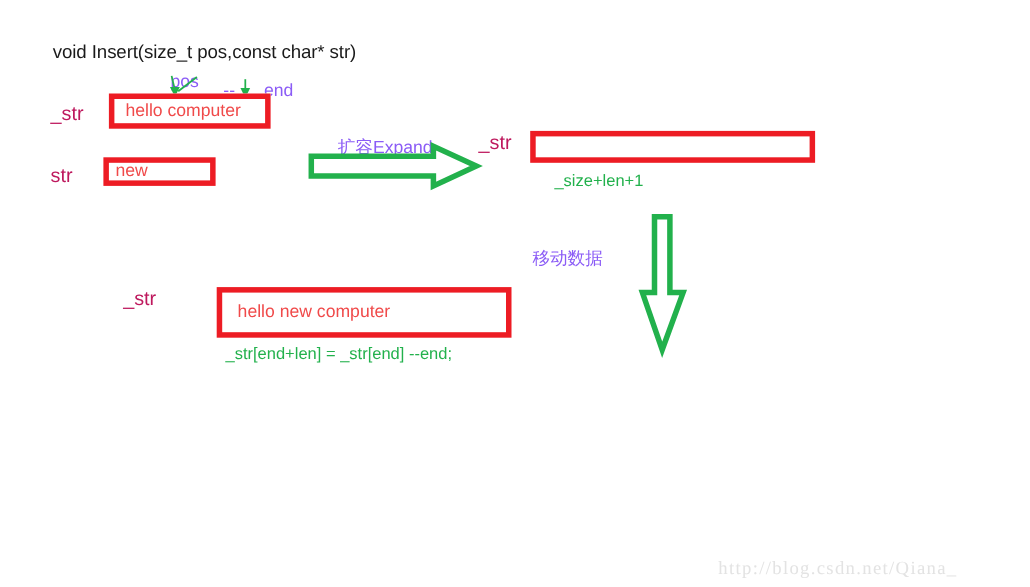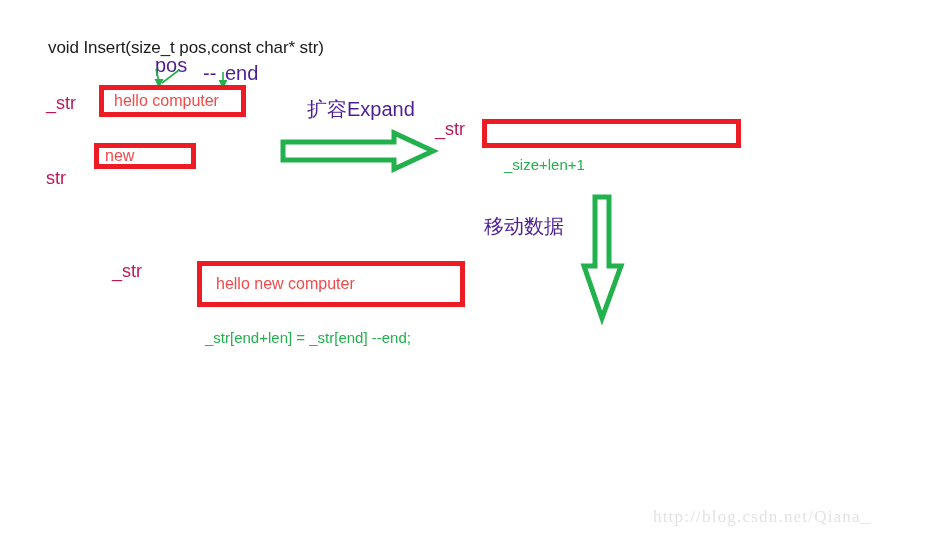--- a/index.html
+++ b/index.html
@@ -23,23 +23,24 @@
     color: #1a1a1a;
     white-space: nowrap;
     letter-spacing: -0.1px;
   }
   .label-dark {
     font-size: 18px;
     color: #be185d;
     white-space: nowrap;
   }
   .green-text {
-    font-size: 20px;
-    color: #4c1d95;
+    font-size: 16px;
+    color: #8b5cf6;
     white-space: nowrap;
+    margin-top: 12px;
   }
   .green-text-sm {
     font-size: 15px;
     color: #22b14c;
     white-space: nowrap;
   }
 
   
   .redbox {
     border: 5px solid #ed1c24;
@@ -78,42 +79,42 @@
 
   <div class="abs" style="left:140px; top:68px;">
     <svg width="100" height="24" viewBox="0 0 100 24">
       <path d="M16 1 L19 14" stroke="#22b14c" stroke-width="1.6" fill="none"></path>
       <path d="M39 2 L22 15" stroke="#22b14c" stroke-width="1.6" fill="none"></path>
       <path d="M19 20 L14.5 11 L23.5 11 Z" fill="#22b14c"></path>
     </svg>
   </div>
 
   <div class="abs green-text" style="left:203px; top:62px;">--</div>
-  <div class="abs green-text" style="left:225px; top:62px;">end</div>
+  <div class="abs green-text" style="left:240px; top:62px;">end</div>
 
   <div class="abs" style="left:212px; top:72px;">
     <svg width="30" height="20" viewBox="0 0 30 20">
       <path d="M11 0 L11 10" stroke="#22b14c" stroke-width="1.6" fill="none"></path>
       <path d="M11 17 L6.6 8 L15.4 8 Z" fill="#22b14c"></path>
     </svg>
   </div>
 
   <div class="abs label-dark" style="left:46px; top:93px;">_str</div>
 
   <div class="abs redbox" style="left:99px; top:85px; width:147px; height:32px;">
     <span class="inner">hello computer</span>
   </div>
 
-  <div class="abs label-dark" style="left:46px; top:149px;margin-top:19px;">str</div>
+  <div class="abs label-dark" style="left:46px; top:149px;">str</div>
 
   <div class="abs redbox" style="left:94px; top:143px; width:102px; height:26px;">
     <span class="inner" style="left:6px;">new</span>
   </div>
 
-  <div class="abs green-text" style="left:307px; top:96px;text-align:center;">扩容Expand</div>
+  <div class="abs green-text" style="left:307px; top:112px;text-align:center;">扩容Expand</div>
 
   <div class="abs" style="left:281px; top:131px;">
     <svg width="156" height="40" viewBox="0 0 156 40">
       <path d="M2 11 L113 11 L113 2 L152 20 L113 38 L113 29 L2 29 Z" fill="#ffffff" stroke="#22b14c" stroke-width="5" stroke-linejoin="miter"></path>
     </svg>
   </div>
 
   <div class="abs label-dark" style="left:435px; top:119px;">_str</div>
 
   <div class="abs redbox" style="left:482px; top:119px; width:259px; height:29px;">
@@ -129,17 +130,17 @@
       <path d="M14 3 L28 3 L28 72 L40 72 L21 124 L3 72 L14 72 Z" fill="#ffffff" stroke="#22b14c" stroke-width="5" stroke-linejoin="miter"></path>
     </svg>
   </div>
 
   <div class="abs label-dark" style="left:112px; top:261px;">_str</div>
 
   <div class="abs redbox" style="left:197px; top:261px; width:268px; height:46px;">
     <span class="inner" style="left:14px;">hello new computer</span>
   </div>
 
-  <div class="abs green-text-sm" style="left:205px; top:313px;margin-top:16px;">_str[end+len] = _str[end]  --end;</div>
+  <div class="abs green-text-sm" style="left:205px; top:313px;">_str[end+len] = _str[end]  --end;</div>
 
   <div class="abs watermark" style="left:653px; top:507px;">http://blog.csdn.net/Qiana_</div>
 
 </div>
 
 </body></html>

